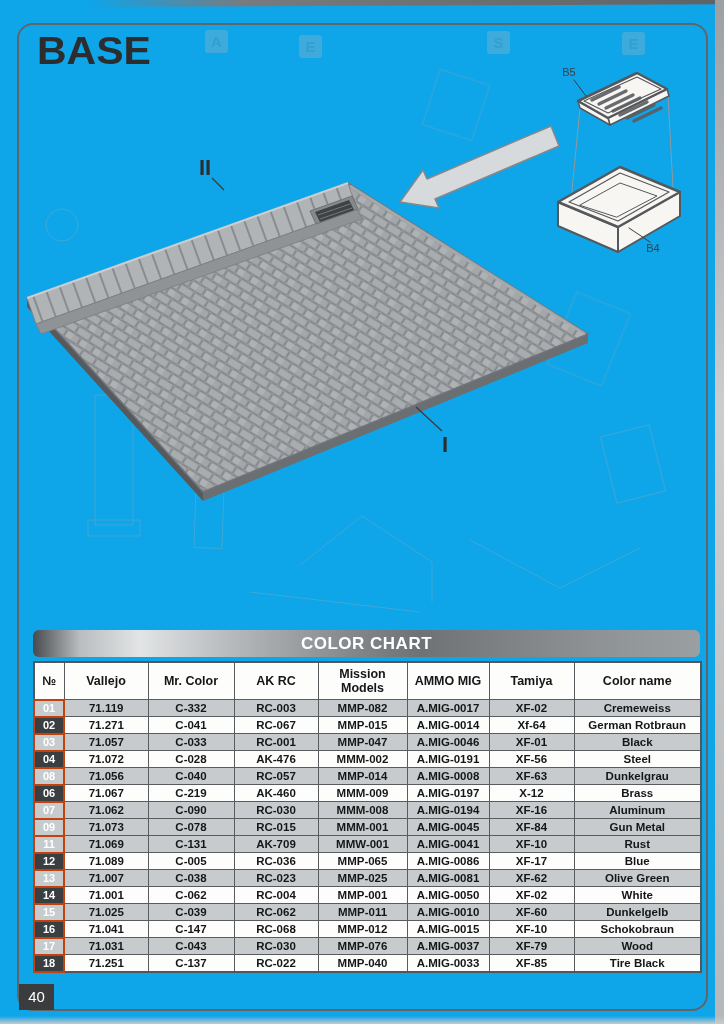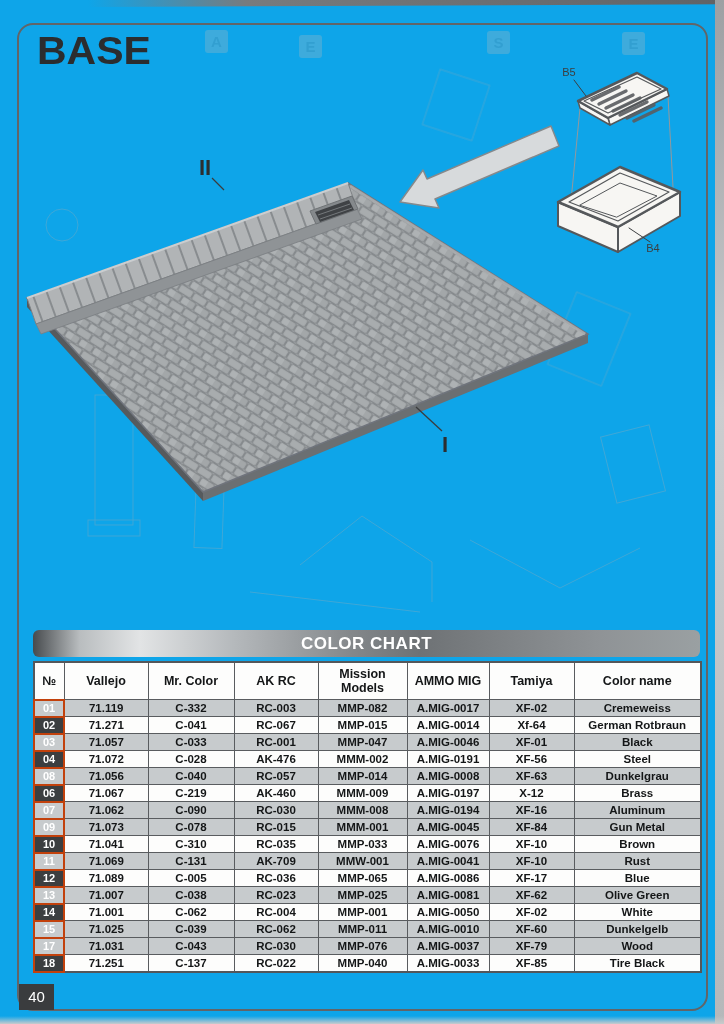--- a/index.html
+++ b/index.html
@@ -249,30 +249,20 @@
           <tr class="alt">
             <td class="num">09</td>
             <td>71.073</td>
             <td>C-078</td>
             <td>RC-015</td>
             <td>MMM-001</td>
             <td>A.MIG-0045</td>
             <td>XF-84</td>
             <td>Gun Metal</td>
           </tr>
-          <tr>
-            <td class="num">10</td>
-            <td>71.041</td>
-            <td>C-310</td>
-            <td>RC-035</td>
-            <td>MMP-033</td>
-            <td>A.MIG-0076</td>
-            <td>XF-10</td>
-            <td>Brown</td>
-          </tr>
           <tr class="alt">
             <td class="num">11</td>
             <td>71.069</td>
             <td>C-131</td>
             <td>AK-709</td>
             <td>MMW-001</td>
             <td>A.MIG-0041</td>
             <td>XF-10</td>
             <td>Rust</td>
           </tr>
@@ -309,20 +299,30 @@
           <tr class="alt">
             <td class="num">15</td>
             <td>71.025</td>
             <td>C-039</td>
             <td>RC-062</td>
             <td>MMP-011</td>
             <td>A.MIG-0010</td>
             <td>XF-60</td>
             <td>Dunkelgelb</td>
           </tr>
+          <tr>
+            <td class="num">16</td>
+            <td>71.041</td>
+            <td>C-147</td>
+            <td>RC-068</td>
+            <td>MMP-012</td>
+            <td>A.MIG-0015</td>
+            <td>XF-10</td>
+            <td>Schokobraun</td>
+          </tr>
           <tr class="alt">
             <td class="num">17</td>
             <td>71.031</td>
             <td>C-043</td>
             <td>RC-030</td>
             <td>MMP-076</td>
             <td>A.MIG-0037</td>
             <td>XF-79</td>
             <td>Wood</td>
           </tr>

